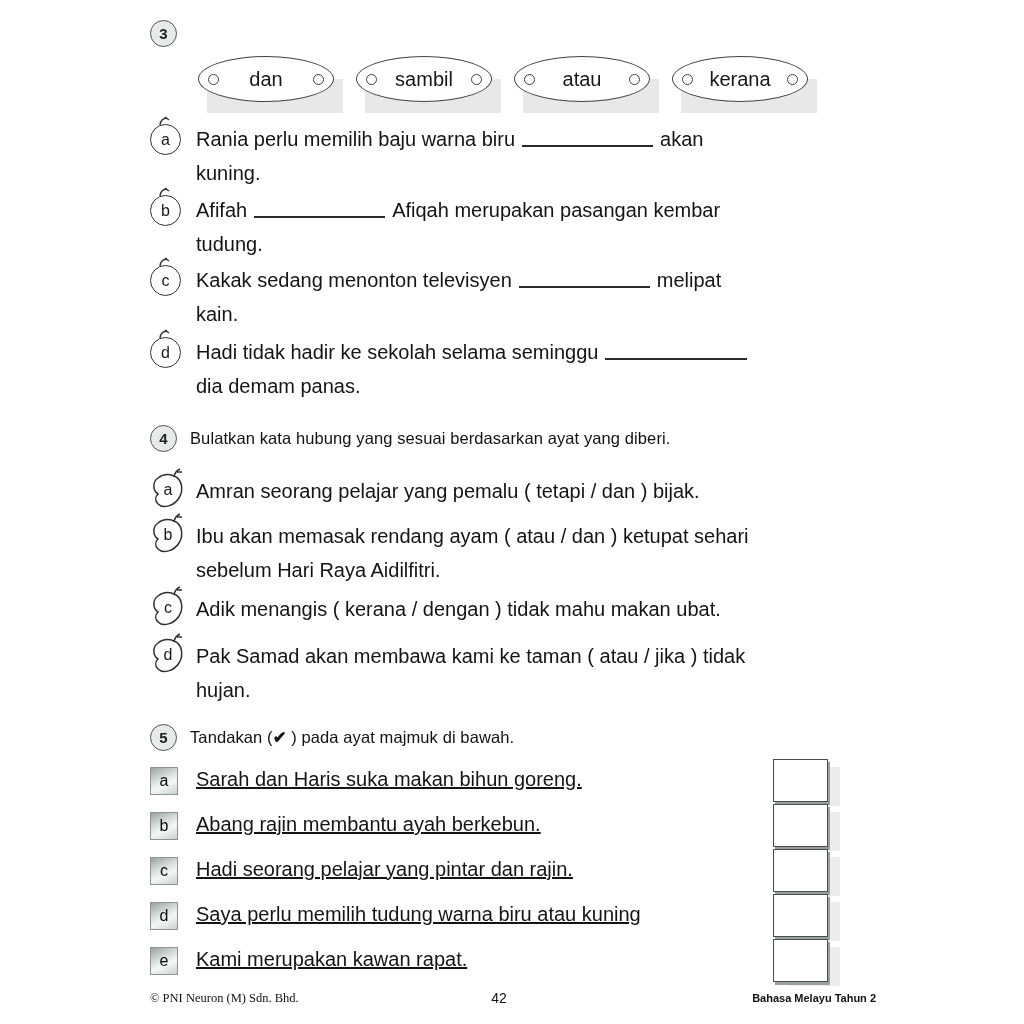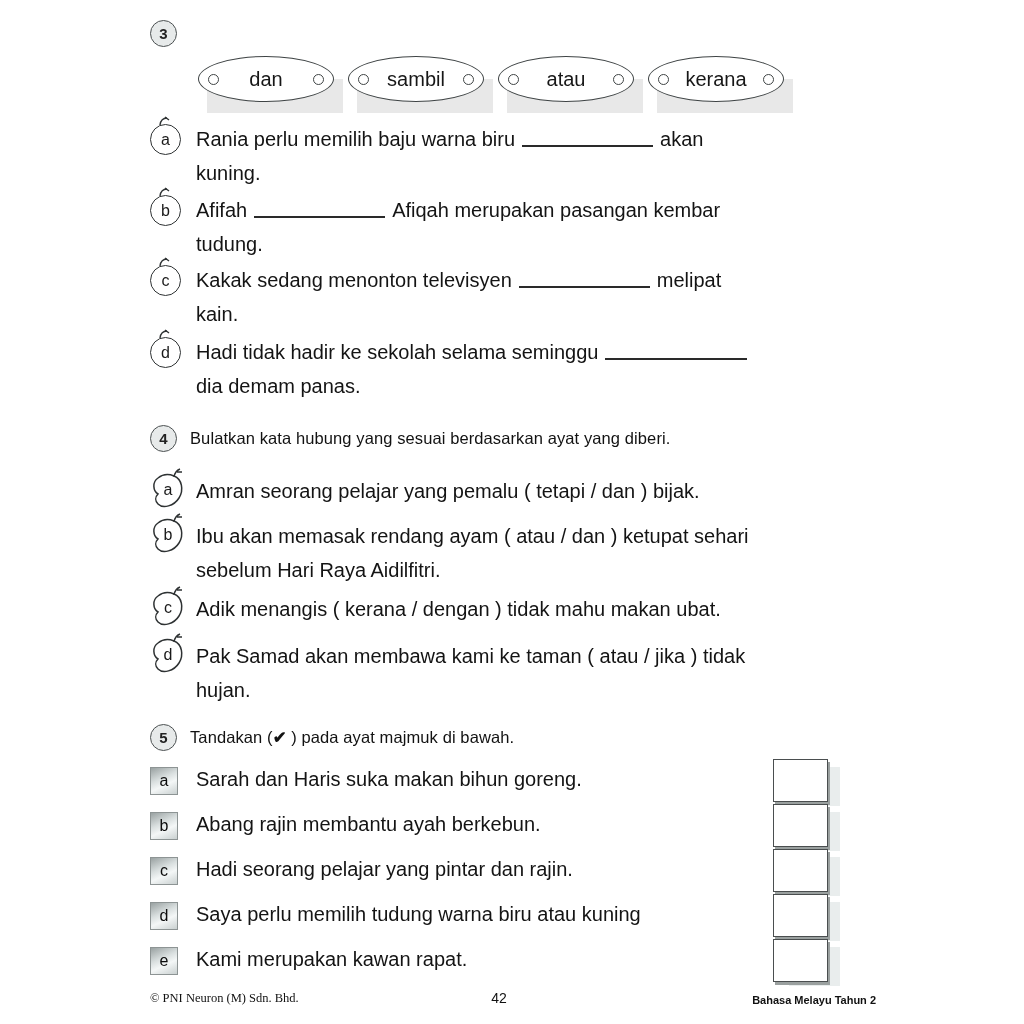--- a/index.html
+++ b/index.html
@@ -11,21 +11,21 @@
   
   .sec-header{position:absolute;left:150px;display:flex;align-items:center;gap:13px;}
   .num-badge{
     width:25px;height:25px;border-radius:50%;background:#e7eaea;border:1.6px solid #4c5152;
     display:flex;align-items:center;justify-content:center;
     font-size:15px;font-weight:bold;color:#222;flex:0 0 auto;
   }
   .sec-title{font-size:16.5px;color:#121212;letter-spacing:.1px;}
 
   
-  .word-bank{position:absolute;left:198px;top:56px;width:624px;display:flex;gap:14px;}
+  .word-bank{position:absolute;left:198px;top:56px;width:624px;display:flex;gap:22px;}
   .oval{
     position:relative;width:134px;height:44px;background:#fff;border:1.7px solid #3f4445;
     border-radius:50%;display:flex;align-items:center;justify-content:center;flex:0 0 auto;
   }
   .oval::after{ 
     content:"";position:absolute;left:8px;top:22px;width:136px;height:34px;
     background:#e8e8e8;z-index:-1;
   }
   .oval-word{font-size:20px;color:#171717;}
   .hole{
@@ -63,31 +63,31 @@
   
   .blank{
     display:inline-block;width:131px;height:15px;border-bottom:2.2px solid #2a2a2a;
     vertical-align:baseline;margin:0 7px -1px 7px;
   }
   .blank.wide{width:142px;}
 
   
   .row5{position:absolute;left:150px;width:678px;height:45px;display:flex;align-items:center;}
   .row5 .label-col5{flex:0 0 46px;display:flex;align-items:center;}
-  .row5 .text5{flex:1;font-size:20px;color:#141414;padding-bottom:2px;}
+  .row5 .text5{flex:1;font-size:20px;color:#141414;padding-bottom:2px;text-decoration:underline;}
   .checkbox{
     flex:0 0 53px;height:41px;background:#fff;border:1.8px solid #4a4e4f;
     box-shadow:2px 3px 0 #9aa09f, 14px 6px 0 -2px #e9eded;
     margin-left:10px;
   }
 
   .check-sym{font-weight:bold;}
 
   
-  .footer{position:absolute;left:150px;top:990px;width:726px;display:flex;align-items:flex-end;}
+  .footer{position:absolute;left:150px;top:990px;width:726px;display:flex;align-items:center;}
   .footer-left{font-family:"Liberation Serif", serif;font-size:12.5px;color:#111;flex:1;}
   .footer-center{font-size:14px;color:#111;flex:0 0 auto;transform:translateX(-14px);}
   .footer-right{font-size:11px;font-weight:bold;color:#111;flex:1;text-align:right;}
 </style>
 </head>
 <body>
 
 <div class="sec-header" style="top:20px;">
   <div class="num-badge">3</div>
 </div>

